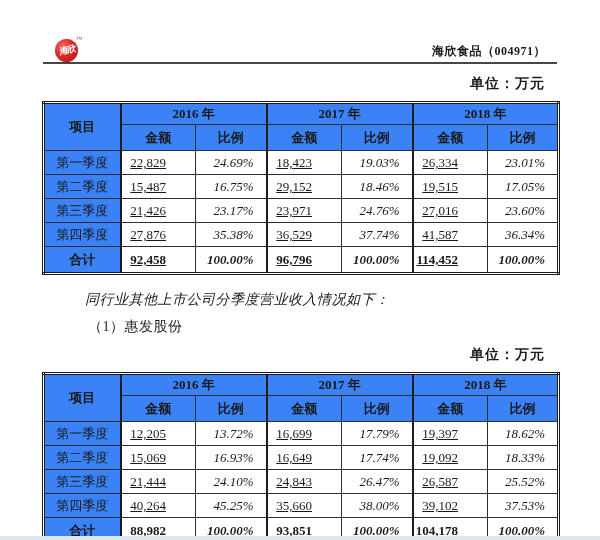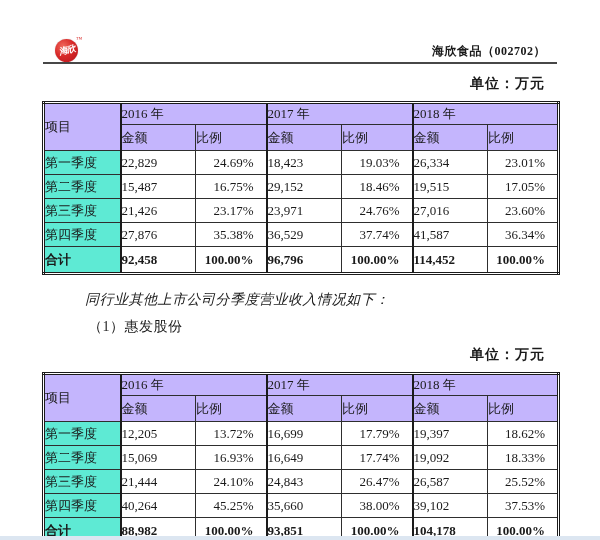--- a/index.html
+++ b/index.html
@@ -48,42 +48,42 @@
     font-size:13px;
   }
   .data-table th, .data-table td {
     border:1px solid #2e2e2e; padding:0;
     height:23px; line-height:23px;
     white-space:nowrap; overflow:hidden;
   }
   .data-table thead tr.yr-row th { height:20px; line-height:20px; }
   .data-table thead tr.sub-row th { height:25px; line-height:25px;margin-top:32px; }
   .data-table th {
-    background:#c4b5fd; font-weight:normal; text-align:left;
-  }
-  .data-table td.lbl { background:#5eead4; }
-  .data-table td.amt { text-align:left; padding-right:4px; }
-  .data-table td.pct { text-align:right; padding-right:12px; }
+    background:#3b82f6; font-weight:bold; text-align:center;
+  }
+  .data-table td.lbl { background:#3b82f6; text-align:center; }
+  .data-table td.amt { text-align:right; padding-right:29px;text-decoration:underline; }
+  .data-table td.pct { text-align:right; padding-right:12px;font-style:italic; }
   .data-table .grp { border-left:2px solid #1b1b1b; }
   .data-table tr.total td { font-weight:bold; height:25px; line-height:25px; }
   
   .bottom-strip {
     position:absolute; left:0; right:0; bottom:0; height:4px;
     background:#dce6f1;
   }
 </style>
 </head>
 <body>
 
 <div class="rule-wrap">
   <div class="logo">
     <span class="logo-text">海欣</span>
     <span class="logo-tm">™</span>
   </div>
-  <span class="company">海欣食品（002702）</span>
+  <span class="company">海欣食品（004971）</span>
 </div>
 
 <div class="unit">单位：万元</div>
 
 <table class="data-table">
   <colgroup>
     <col style="width:77px">
       <col style="width:75px">
       <col style="width:71px">
     <col style="width:75px">

